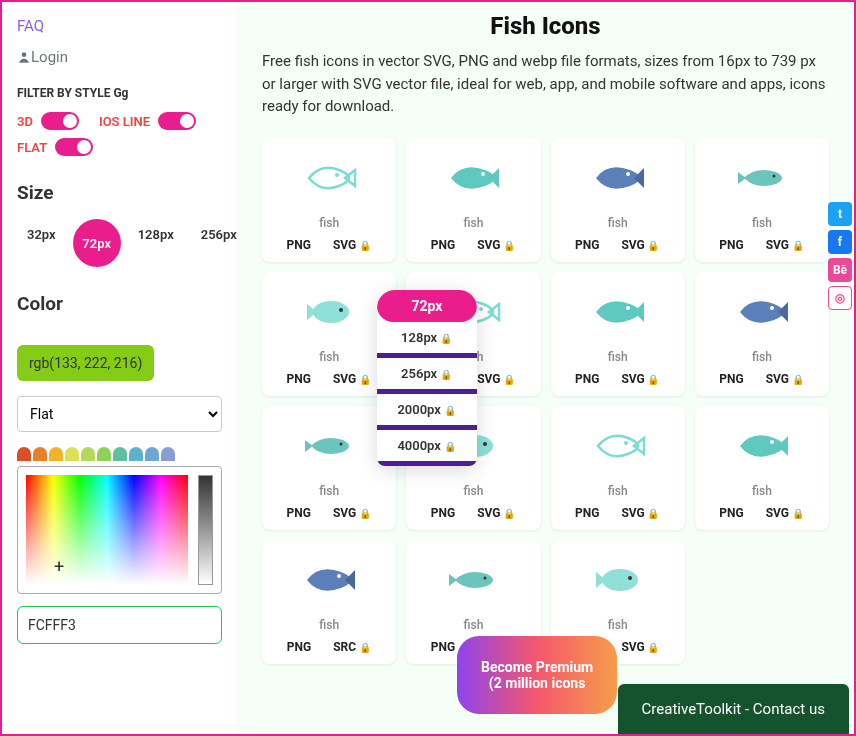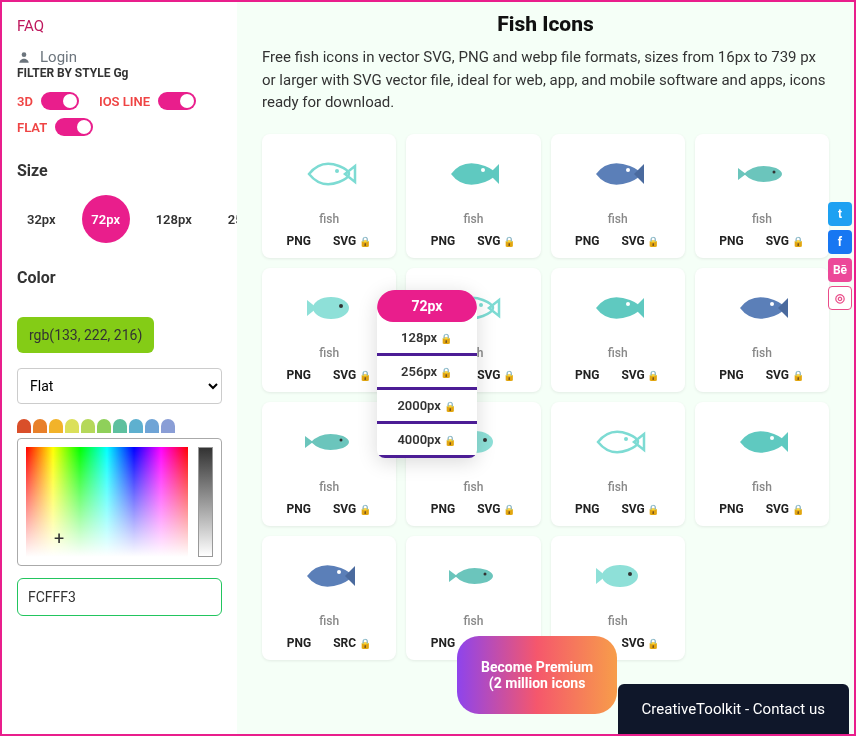--- a/index.html
+++ b/index.html
@@ -1,52 +1,52 @@
 <!DOCTYPE html>
 <html><head>
 <meta charset="utf-8">
 <style>
 *{box-sizing:border-box;margin:0;padding:0;font-family:-apple-system,BlinkMacSystemFont,"Segoe UI",Roboto,sans-serif}
 body{width:856px;height:736px;overflow:hidden;background:#fff;border:2px solid #e91e8c;position:relative}
 .layout{display:flex;height:100%}
 .sidebar{width:235px;padding:10px 15px;overflow:visible}
-.nav-link{display:block;color:#be185d;font-size:15px;padding:5px 0;margin-bottom:8px}
-.login-link{color:#6c757d;font-size:15px;display:flex;align-items:center;gap:9px;}
+.nav-link{display:block;color:#8b5cf6;font-size:15px;padding:5px 0;margin-bottom:8px}
+.login-link{color:#6c757d;font-size:15px;display:flex;align-items:center;gap:0;margin-bottom:20px}
 .filter-heading{font-size:12px;font-weight:700;color:#333;margin-bottom:12px}
 .toggle-row{display:flex;gap:20px;margin-bottom:8px;font-size:13px;font-weight:600;color:#ef4444;align-items:center}
 .toggle-item{display:flex;align-items:center;gap:8px}
 .toggle{width:38px;height:18px;background:#e91e8c;border-radius:10px;position:relative;cursor:pointer}
 .toggle::after{content:"";width:14px;height:14px;background:#fff;border-radius:50%;position:absolute;top:2px;right:2px}
-.section-title{font-size:16px;font-weight:700;color:#333;margin:25px 0 15px}
-.size-options{display:flex;gap:16px;align-items:center}
+.section-title{font-size:19px;font-weight:700;color:#333;margin:25px 0 15px}
+.size-options{display:flex;gap:7px;align-items:flex-start}
 .size-btn{font-size:13px;font-weight:600;padding:8px 10px;border-radius:50%;cursor:pointer;color:#333}
 .size-btn.active{background:#e91e8c;color:#fff;width:48px;height:48px;display:flex;align-items:center;justify-content:center}
 .color-chip{background:#84cc16;color:#333;padding:10px 12px;border-radius:6px;font-size:14px;margin:15px 0;display:inline-block}
 .select-box{width:100%;padding:8px;font-size:14px;border:1px solid #ccc;border-radius:4px;background:#fff;margin-bottom:15px}
 .swatches{display:flex;gap:2px;margin-bottom:5px}
 .swatch{width:14px;height:14px;border-radius:50% 50% 0 0}
 .picker{border:1px solid #aaa;background:#fff;padding:8px;display:flex;gap:10px;border-radius:4px;margin-bottom:12px}
 .spectrum{width:180px;height:110px;background:linear-gradient(to bottom,rgba(255,255,255,0),rgba(255,255,255,1)),linear-gradient(to right,red,yellow,lime,cyan,blue,magenta,red);position:relative}
 .spectrum-cursor{position:absolute;bottom:8px;left:28px;font-size:18px;color:#333}
 .hue-bar{width:16px;height:110px;background:linear-gradient(to bottom,#333,#fff);border:1px solid #999}
 .hex-box{border:1px solid #22c55e;border-radius:6px;padding:10px;font-size:14px;color:#333}
 .main{flex:1;background:#f5fff7;padding:10px 25px;overflow:hidden;position:relative}
-.page-title{font-size:21px;font-weight:800;text-align:center;color:#111;margin-bottom:10px}
+.page-title{font-size:24px;font-weight:800;text-align:center;color:#111;margin-bottom:10px}
 .page-desc{font-size:15px;color:#333;line-height:1.5;margin-bottom:20px}
 .icon-grid{display:grid;grid-template-columns:repeat(4,1fr);gap:10px}
 .icon-card{background:#fff;border-radius:8px;padding:10px 5px;text-align:center;box-shadow:0 1px 3px rgba(0,0,0,.08);position:relative}
 .icon-img{height:60px;display:flex;align-items:center;justify-content:center}
 .icon-label{font-size:12px;color:#888;font-weight:500;margin:8px 0}
 .icon-actions{display:flex;justify-content:center;gap:22px;font-size:12px;font-weight:700;color:#222}
 .lock{font-size:10px}
 .png-dropdown{position:absolute;top:288px;left:140px;background:#fff;border-radius:18px 18px 8px 8px;box-shadow:0 4px 20px rgba(0,0,0,.15);width:100px;z-index:10;overflow:hidden}
 .dd-header{background:#e91e8c;color:#fff;text-align:center;font-size:14px;font-weight:700;padding:8px;border-radius:18px}
-.dd-item{text-align:center;padding:8px;font-size:13px;font-weight:600;color:#333;border-bottom:3px solid #4c1d95}
+.dd-item{text-align:center;padding:8px;font-size:13px;font-weight:600;color:#333;border-bottom:5px solid #4c1d95}
 .premium-btn{position:absolute;bottom:20px;left:220px;background:linear-gradient(90deg,#8e44ec,#f5576c,#f79d4a);color:#fff;padding:23px 24px;border-radius:22px;font-weight:700;font-size:14px;text-align:center}
-.contact-btn{position:absolute;bottom:0;right:5px;background:#0f172a;color:#fff;padding:16px 24px;font-size:15px;border-radius:6px 6px 0 0}
+.contact-btn{position:absolute;bottom:0;right:5px;background:#14532d;color:#fff;padding:16px 24px;font-size:15px;border-radius:6px 6px 0 0}
 .social-rail{position:absolute;right:2px;top:200px;display:flex;flex-direction:column;gap:4px}
 .social-btn{width:24px;height:24px;border-radius:4px;display:flex;align-items:center;justify-content:center;color:#fff;font-size:12px;font-weight:700}
 svg{display:block}
 </style>
 </head>
 <body>
 
 <div class="layout">
   <aside class="sidebar">
     <a class="nav-link">FAQ</a>

